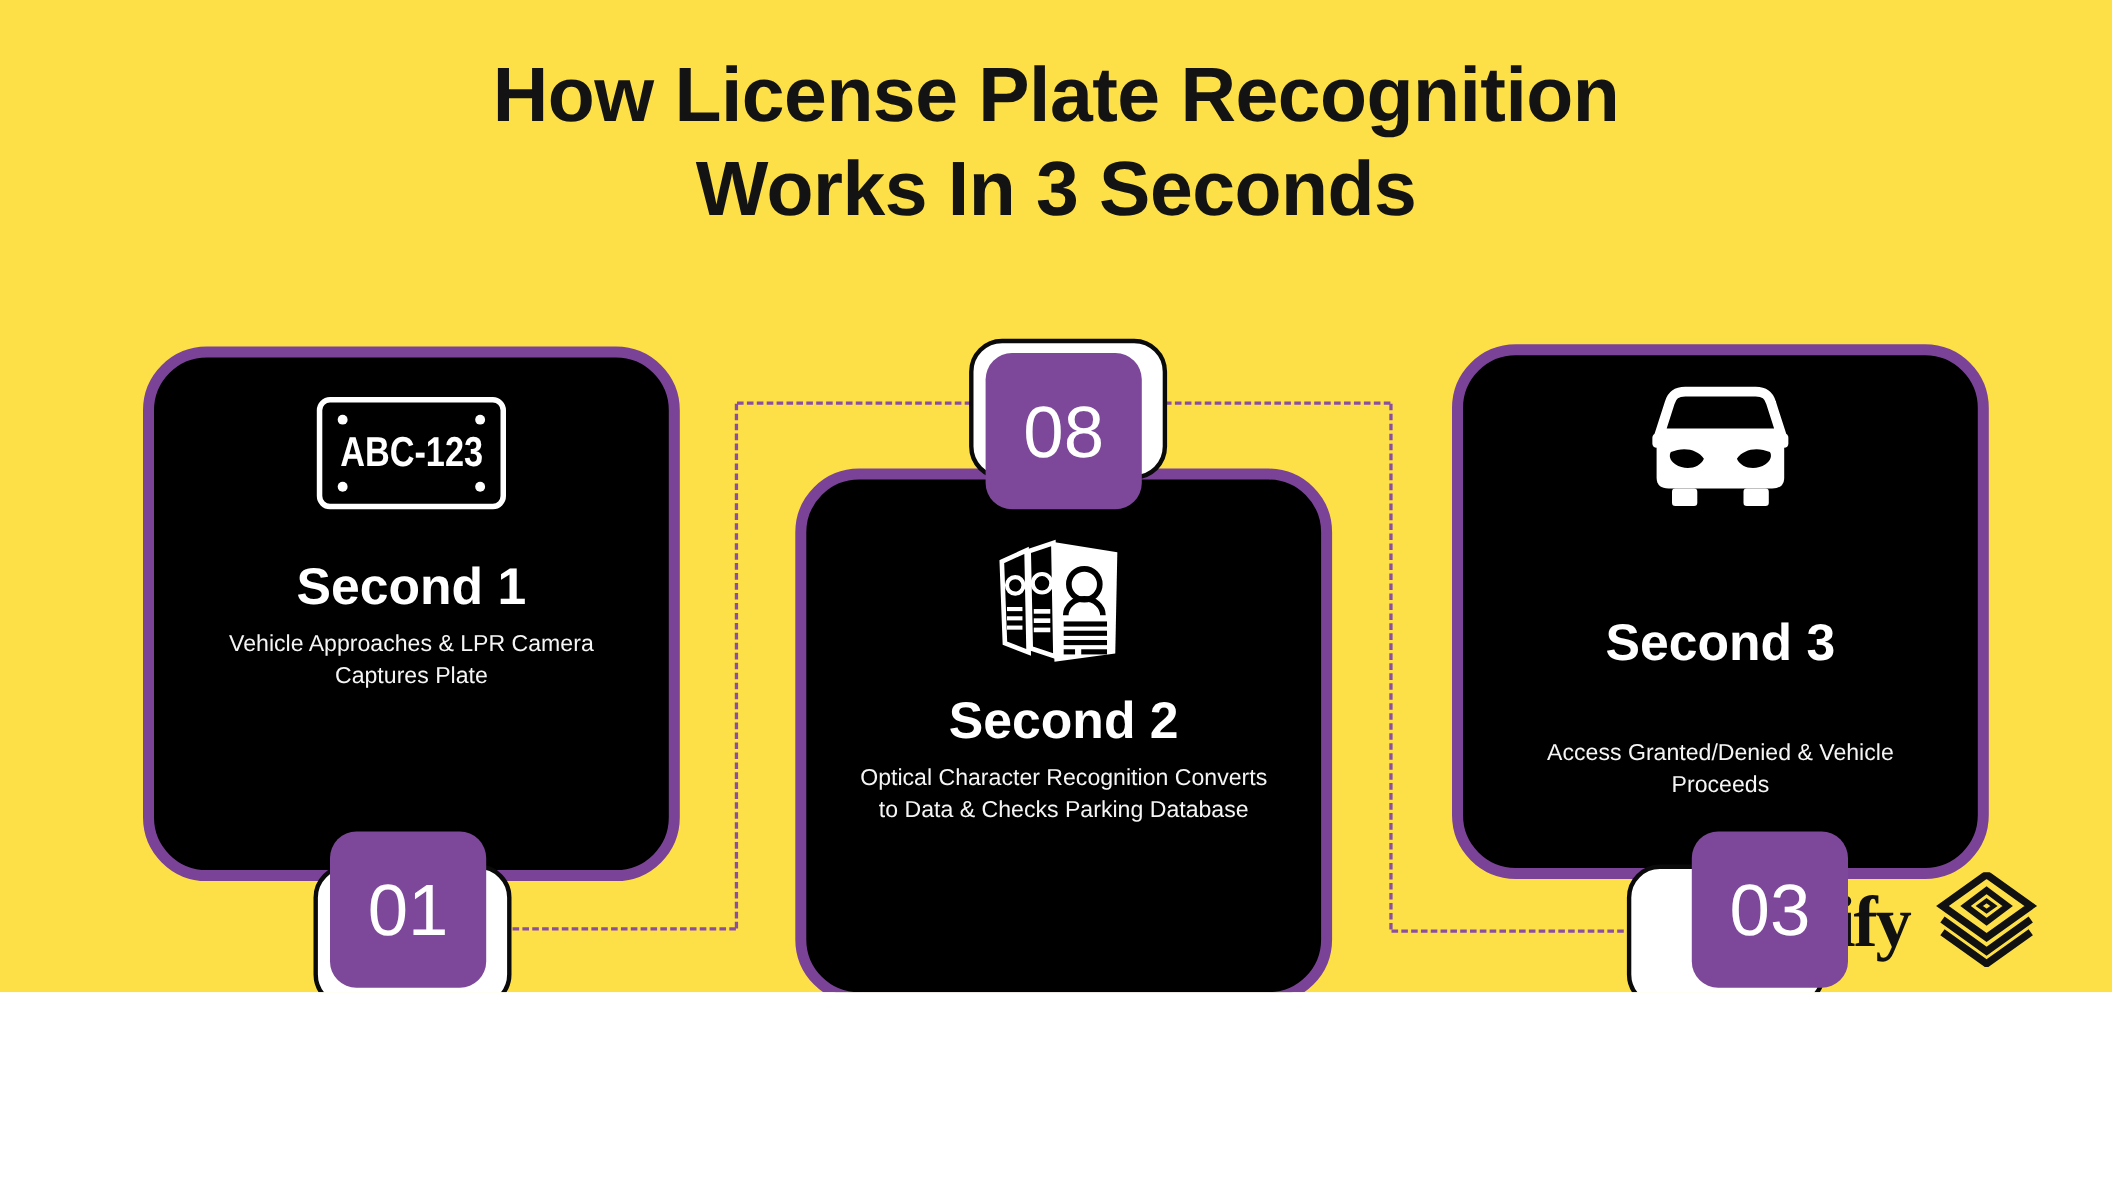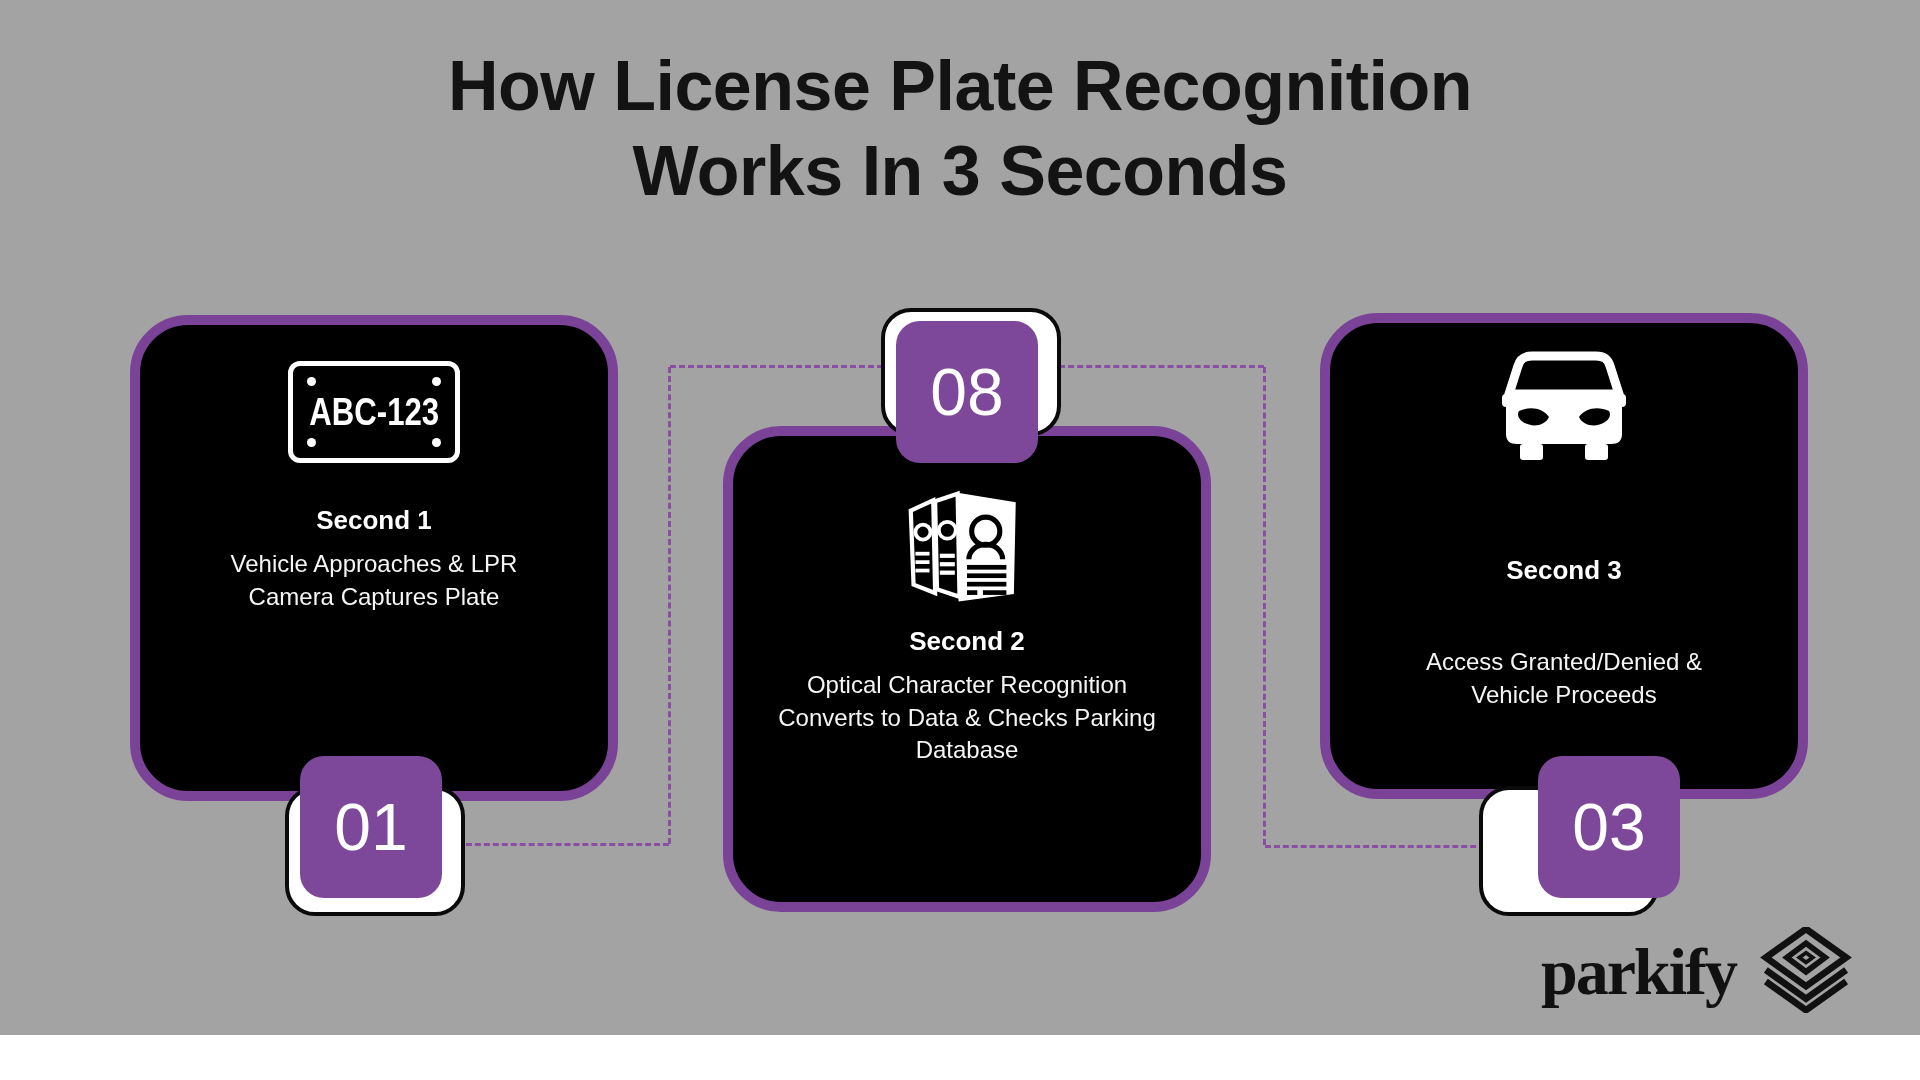--- a/index.html
+++ b/index.html
@@ -1,16 +1,16 @@
 <!DOCTYPE html>
 <html><head>
 <meta charset="utf-8">
 <style>
   html,body{margin:0;padding:0;background:#fff;}
-  .canvas{position:relative;width:1920px;height:1035px;background:#a3a3a3;overflow:hidden;
+  .canvas{position:relative;width:1920px;height:902px;background:#fde047;overflow:hidden;
           font-family:"Liberation Sans",sans-serif;}
 
   
   .title{position:absolute;top:44px;left:0;width:100%;margin:0;text-align:center;
          font-size:70px;font-weight:700;color:#131313;line-height:1.22;letter-spacing:-0.5px;}
 
   
   .dash-h{position:absolute;border-top:3px dashed #8A4FA3;z-index:1;}
   .dash-v{position:absolute;border-left:3px dashed #8A4FA3;z-index:1;}
   .s1{left:457px;top:843px;width:212px;}
@@ -19,22 +19,22 @@
   .s4{left:1050px;top:365px;width:214px;}
   .s5{left:1263px;top:367px;height:478px;}
   .s6{left:1265px;top:845px;width:229px;}
 
   
   .card{position:absolute;width:468px;height:466px;background:#000;border:10px solid #7B4397;
         border-radius:58px;display:flex;flex-direction:column;align-items:center;color:#fff;z-index:2;}
   .card1{left:130px;top:315px;}
   .card2{left:723px;top:426px;}
   .card3{left:1320px;top:313px;gap:48px;}
-  .step-heading{margin:0;font-size:26px;font-weight:700;color:#FFFFFF;}
-  .step-desc{margin:12px 0 0;font-size:24px;line-height:1.36;text-align:center;color:#F5F5F5;font-weight:400;}
+  .step-heading{margin:0;font-size:47px;font-weight:700;color:#FFFFFF;}
+  .step-desc{margin:12px 0 0;font-size:21px;line-height:1.36;text-align:center;color:#F5F5F5;font-weight:400;}
   .card1 .step-desc{width:360px;}
   .card2 .step-desc{width:382px;}
   .card3 .step-desc{width:342px;}
   .card1 .icon-wrap{margin-top:36px;}
   .card1 .step-heading{margin-top:42px;}
   .card2 .icon-wrap{margin-top:50px;}
   .card2 .step-heading{margin-top:10px;}
   .card3 .icon-wrap{margin-top:26px;}
   .card3 .step-heading{margin-top:40px;}
 

